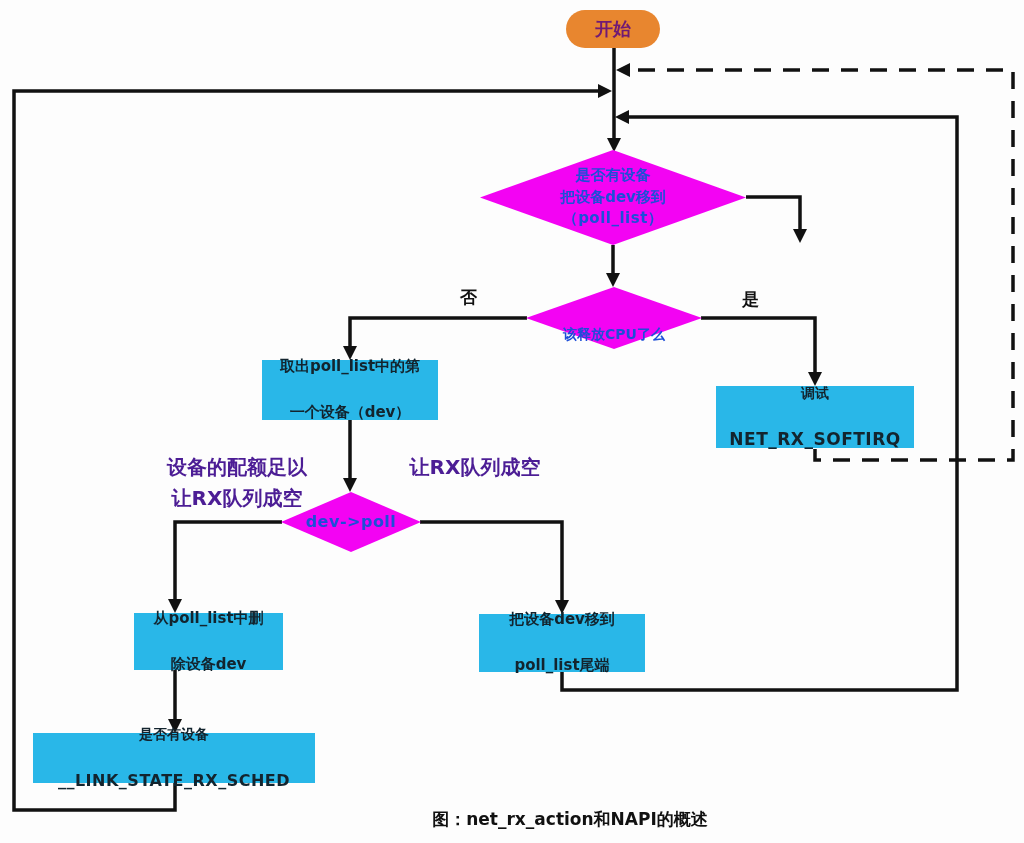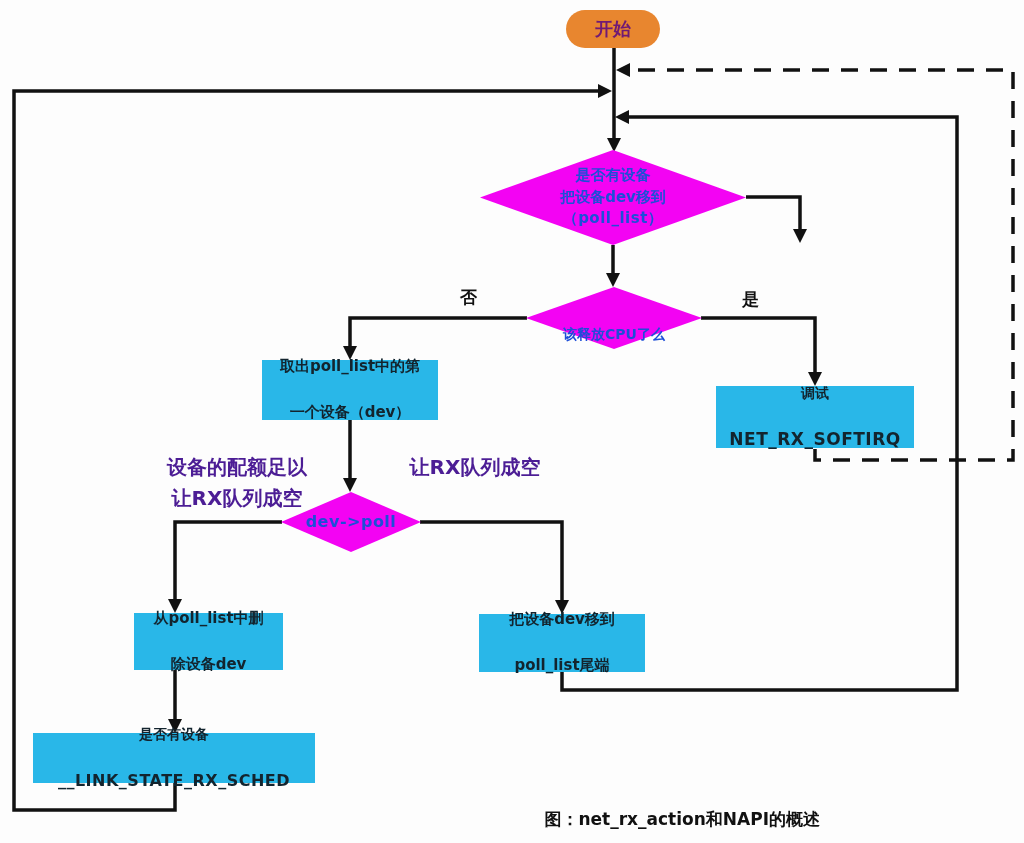--- a/index.html
+++ b/index.html
@@ -13,21 +13,21 @@
         align-items:center;justify-content:center;text-align:center;}
   .terminator{background:#e8862f;border-radius:20px;color:#701a75;font-size:18px;}
   .process{background:#29b7e8;color:#13242e;font-size:15px;line-height:1.45;gap:24px;}
   .diamond{background:transparent;}
   .diamond-bg{position:absolute;inset:0;background:#f303f3;
         clip-path:polygon(50% 0,100% 50%,50% 100%,0 50%);}
   .diamond-text{position:relative;z-index:1;color:#1d4ed8;font-size:15px;line-height:1.45;}
   .edge-label{position:absolute;z-index:1;font-size:17px;color:#111;}
   .quota-label{position:absolute;z-index:1;font-size:20px;line-height:1.55;
         text-align:center;color:#4c1d95;}
-  .caption{position:absolute;z-index:1;font-size:17px;color:#111;text-align:right;}
+  .caption{position:absolute;z-index:1;font-size:17px;color:#111;text-align:center;}
   .code{letter-spacing:0.5px;}
   .tl{white-space:nowrap;}
 </style>
 </head>
 <body>
 
 <div id="canvas">
 
   <svg id="wires" width="1024" height="843" viewBox="0 0 1024 843">
     <g stroke="#111111" stroke-width="3.5" fill="none">

